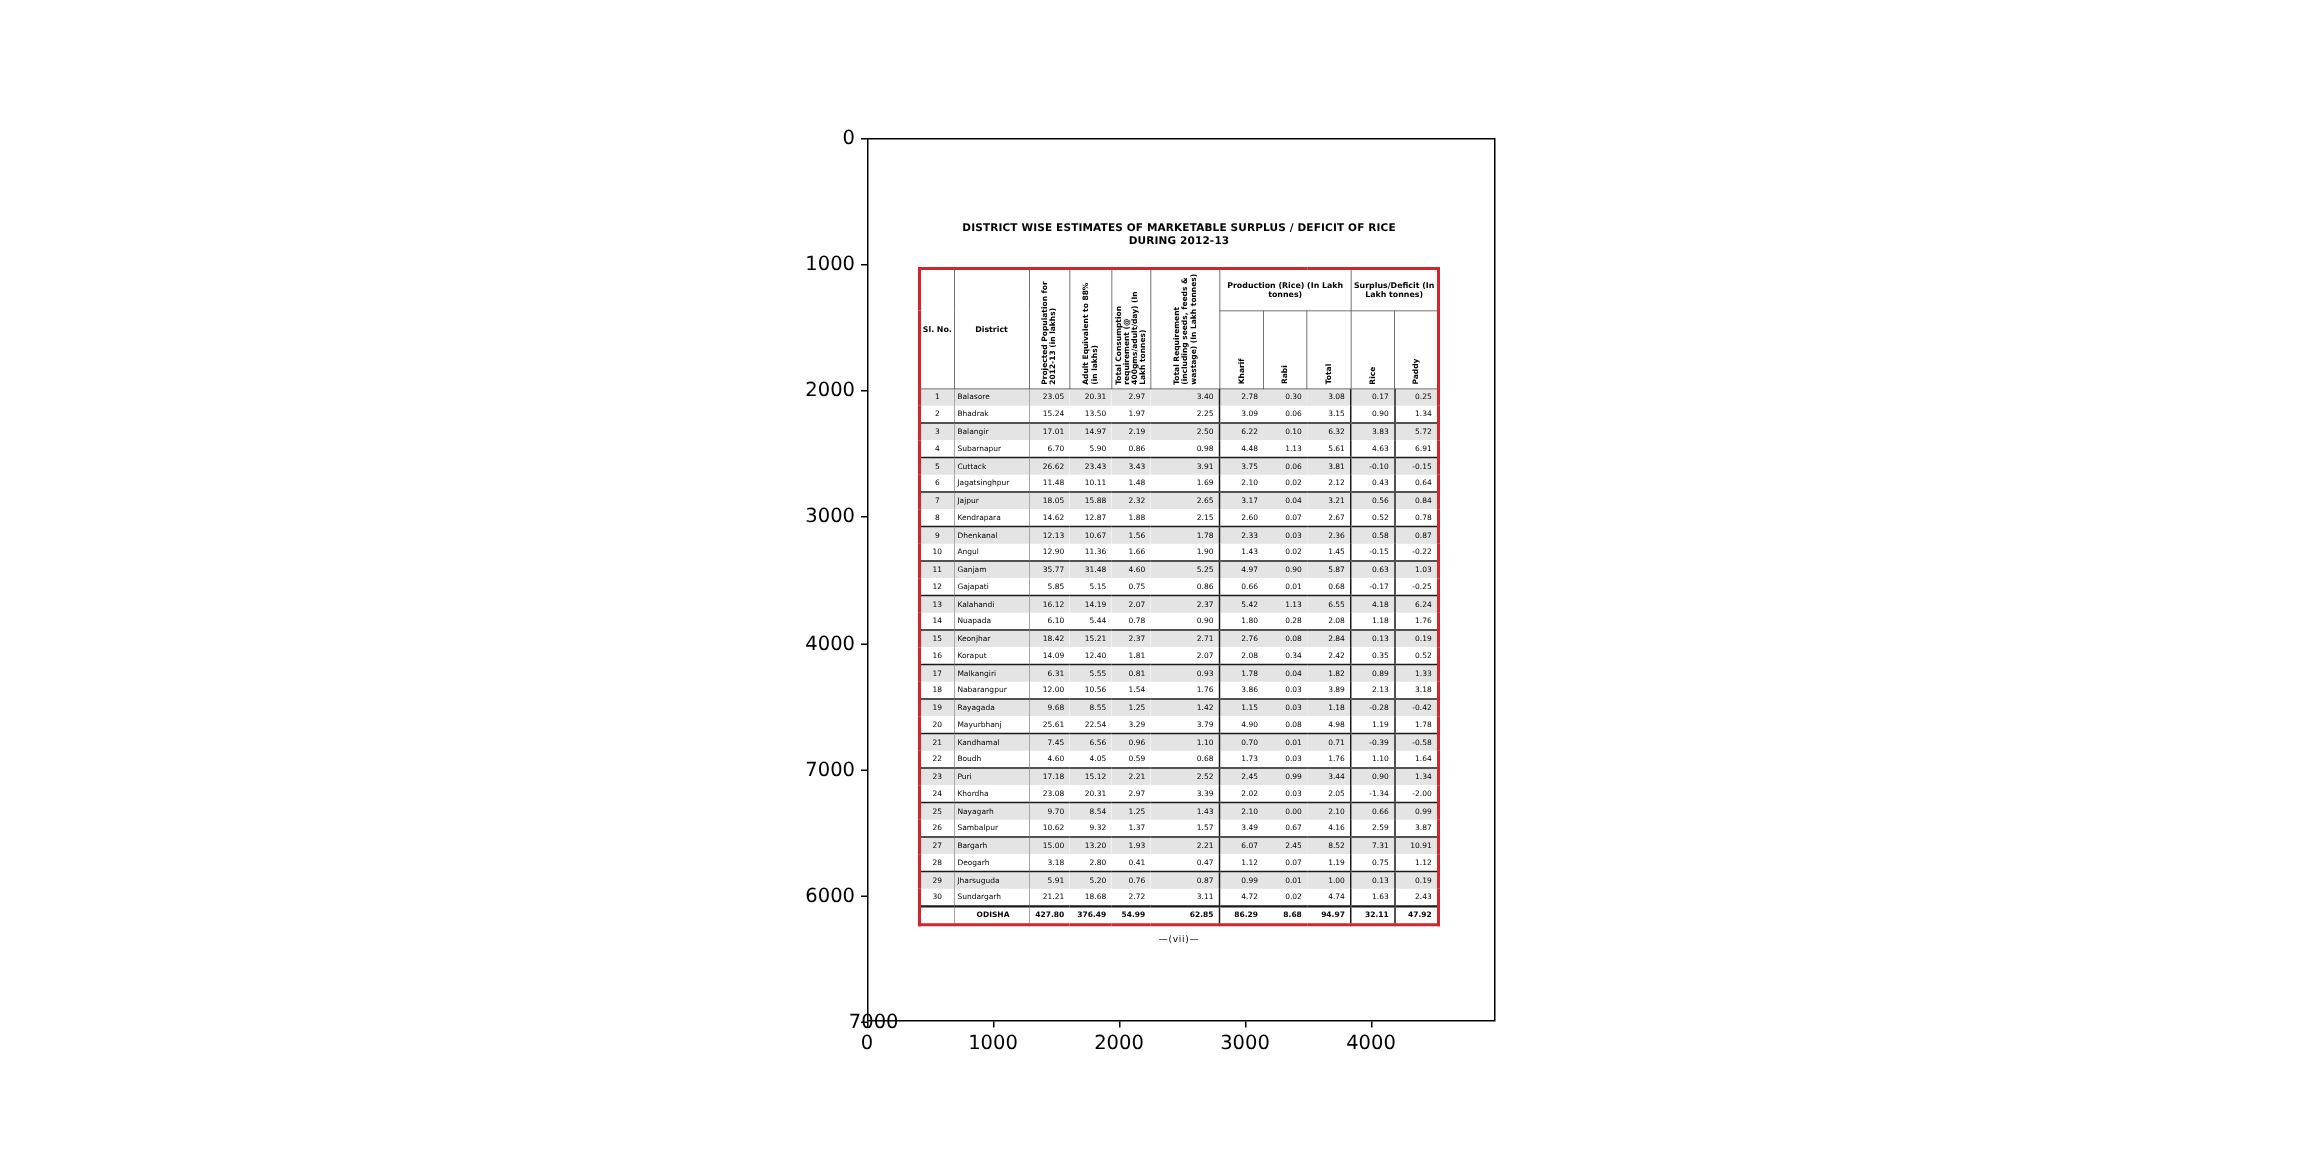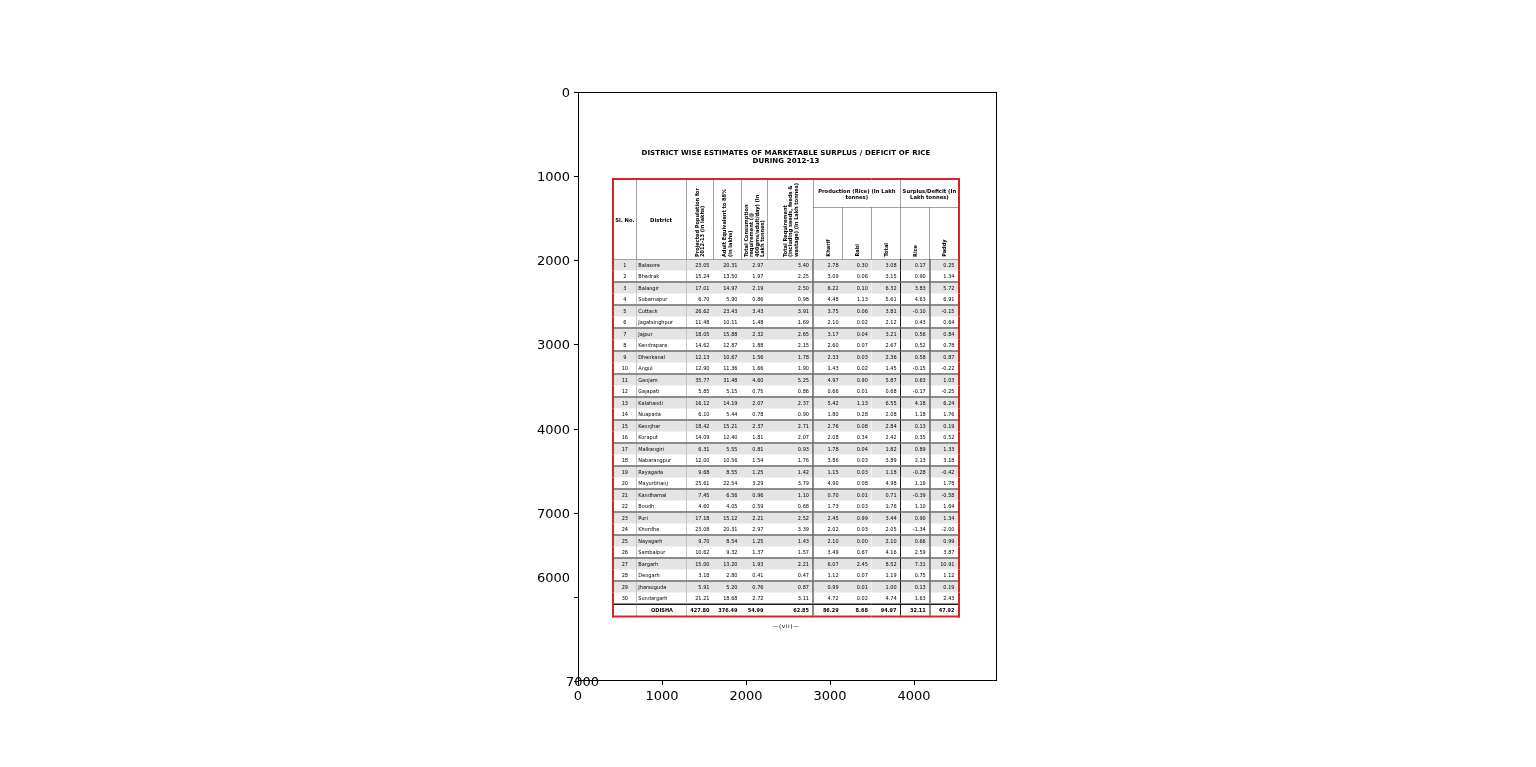--- a/index.html
+++ b/index.html
@@ -70,21 +70,21 @@
     <div class="tick-label y" style="left: 530px; top: 170px;">1000</div>
     <div class="tick y" style="left: 574px; top: 260px;"></div>
     <div class="tick-label y" style="left: 530px; top: 254px;">2000</div>
     <div class="tick y" style="left: 574px; top: 344px;"></div>
     <div class="tick-label y" style="left: 530px; top: 338px;">3000</div>
     <div class="tick y" style="left: 574px; top: 429px;"></div>
     <div class="tick-label y" style="left: 530px; top: 423px;">4000</div>
     <div class="tick y" style="left: 574px; top: 513px;"></div>
     <div class="tick-label y" style="left: 530px; top: 507px;">7000</div>
     <div class="tick y" style="left: 574px; top: 597px;"></div>
-    <div class="tick-label y" style="left: 530px; top: 571px;">6000</div>
+    <div class="tick-label y" style="left: 530px; top: 591px;">6000</div>
     <div class="tick y" style="left: 574px; top: 681px;"></div>
     <div class="tick-label y" style="left: 559px; top: 675px;">7000</div>
   </div>
 
 <div class="scan">
   <div class="scan-title">
     <div>DISTRICT WISE ESTIMATES OF MARKETABLE SURPLUS / DEFICIT OF RICE</div>
     <div>DURING 2012-13</div>
   </div>
 

